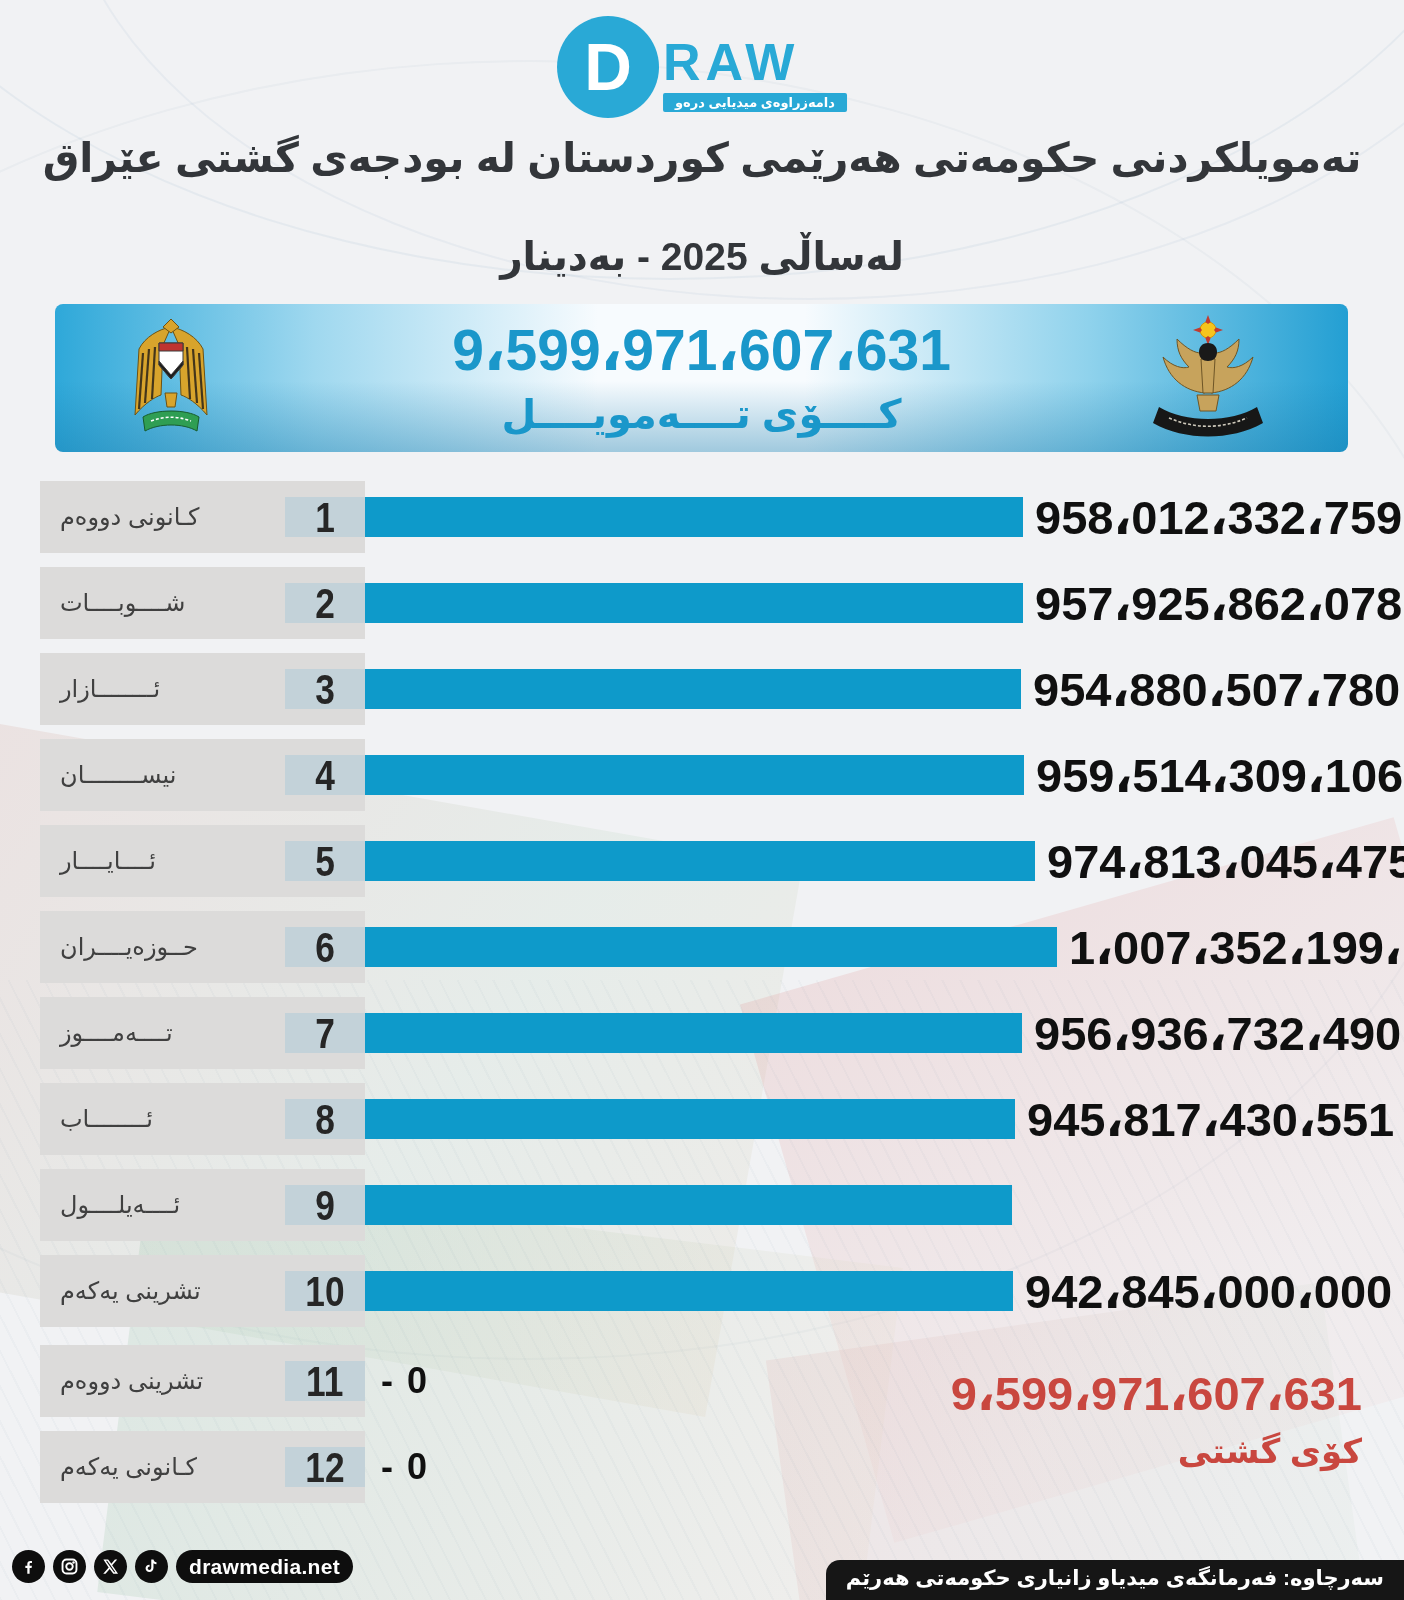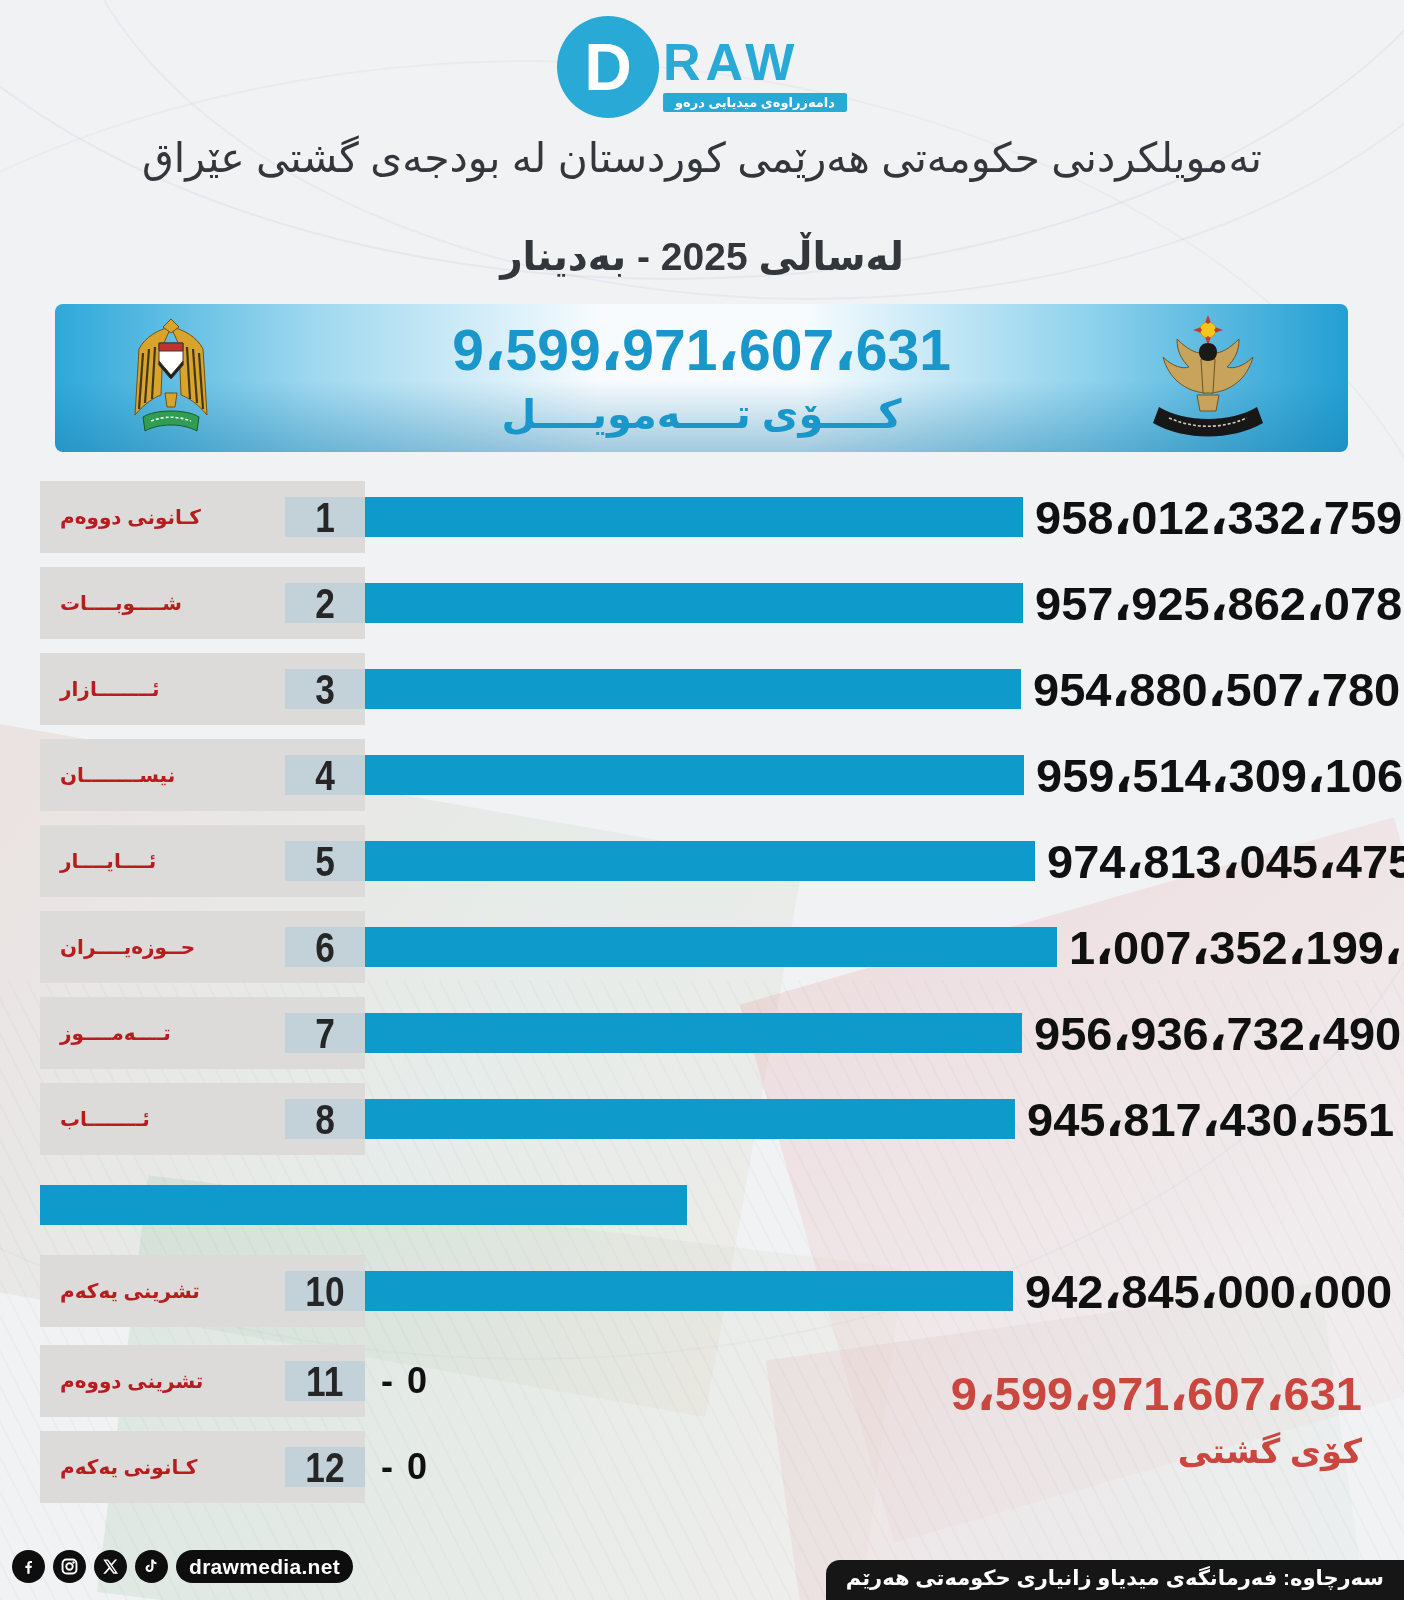--- a/index.html
+++ b/index.html
@@ -29,21 +29,21 @@
   .logo { position:absolute; top:16px; left:50%; transform:translateX(-50%); display:flex; align-items:flex-start; }
   .logo-d { width:102px; height:102px; border-radius:50%; background:#29a9d6; color:#fff;
             display:flex; align-items:center; justify-content:center; font-size:66px; font-weight:bold; }
   .logo-right { margin-top:20px; margin-left:4px; display:flex; flex-direction:column; align-items:flex-start; }
   .logo-raw { color:#29a9d6; font-size:52px; font-weight:bold; letter-spacing:5px; line-height:1; }
   .logo-tagline { margin-top:5px; background:#29a9d6; color:#fff; font-size:13px; font-weight:bold;
                   padding:2px 12px; border-radius:2px; }
 
   
   .title-1 { position:absolute; top:134px; left:0; width:100%; text-align:center;
-             font-size:41px; font-weight:normal; color:#33363a; }
+             font-size:41px; font-weight:bold; color:#33363a; }
   .title-2 { position:absolute; top:212px; left:0; width:100%; text-align:center;
              font-size:39px; font-weight:bold; color:#33363a;margin-top:22px; }
 
   
   .banner { position:absolute; left:55px; top:304px; width:1293px; height:148px; border-radius:8px;
             background:
               linear-gradient(to bottom, rgba(255,255,255,0) 52%, rgba(18,120,170,.38) 100%),
               linear-gradient(to right, #2ea8d9 0%, #9fd8ef 20%, #f7fbfe 42%, #f7fbfe 58%, #8fd2ec 80%, #239fd3 100%); }
   .banner-center { position:absolute; left:250px; right:250px; top:6px; bottom:8px;
                    display:flex; flex-direction:column; align-items:center; justify-content:center; gap:8px; }
@@ -52,21 +52,21 @@
   .emblem { position:absolute; top:50%; transform:translateY(-50%); }
   .emblem.iraq { left:70px; width:92px; height:122px; }
   .emblem.krg  { right:76px; width:128px; height:126px; }
 
   
   .rows { position:absolute; left:40px; top:481px; width:1340px; }
   .row { display:flex; align-items:center; height:72px; margin-bottom:14px; }
   .row.extra-gap { margin-top:18px; }
   .label-box { width:325px; height:72px; background:#dcdbda; display:flex; align-items:center;
                justify-content:space-between; padding-left:20px; flex:none; }
-  .month { font-size:20px; font-weight:bold; color:#b91c1c; white-space:nowrap; }
+  .month { font-size:24px; font-weight:normal; color:#404040; white-space:nowrap; }
   .rank-stripe { width:80px; height:40px; background:#c3d2d9; display:flex; align-items:center;
                  justify-content:center; flex:none; }
   .rank { font-size:43px; font-weight:bold; color:#262626; transform:scaleX(.82); line-height:1; }
   .bar { height:40px; background:#0e9aca; flex:none; }
   .value { margin-left:12px; font-size:47px; font-weight:bold; color:#101010; letter-spacing:-1px;
            white-space:nowrap; }
   .row.zero .value { margin-left:16px; font-size:36px; letter-spacing:2px; }
 
   
   .grand { position:absolute; right:42px; top:1366px; text-align:right; color:#c9473f; }
@@ -231,20 +231,26 @@
         <div class="label-box">
           <span class="month" dir="rtl">ئــــــــاب</span>
           <span class="rank-stripe">
             <span class="rank">8</span>
           </span>
         </div>
         <div class="bar" style="width: 650px; background: rgb(14, 154, 202);"></div>
         <div class="value">945،817،430،551</div>
       </div>
       <div class="row">
+        <div class="label-box">
+          <span class="month" dir="rtl">ئــــەيلــــول</span>
+          <span class="rank-stripe">
+            <span class="rank">9</span>
+          </span>
+        </div>
         <div class="bar" style="width: 647px; background: rgb(14, 154, 202);"></div>
       </div>
       <div class="row">
         <div class="label-box">
           <span class="month" dir="rtl">تشرينى يەكەم</span>
           <span class="rank-stripe">
             <span class="rank">10</span>
           </span>
         </div>
         <div class="bar" style="width: 648px; background: rgb(14, 154, 202);"></div>

